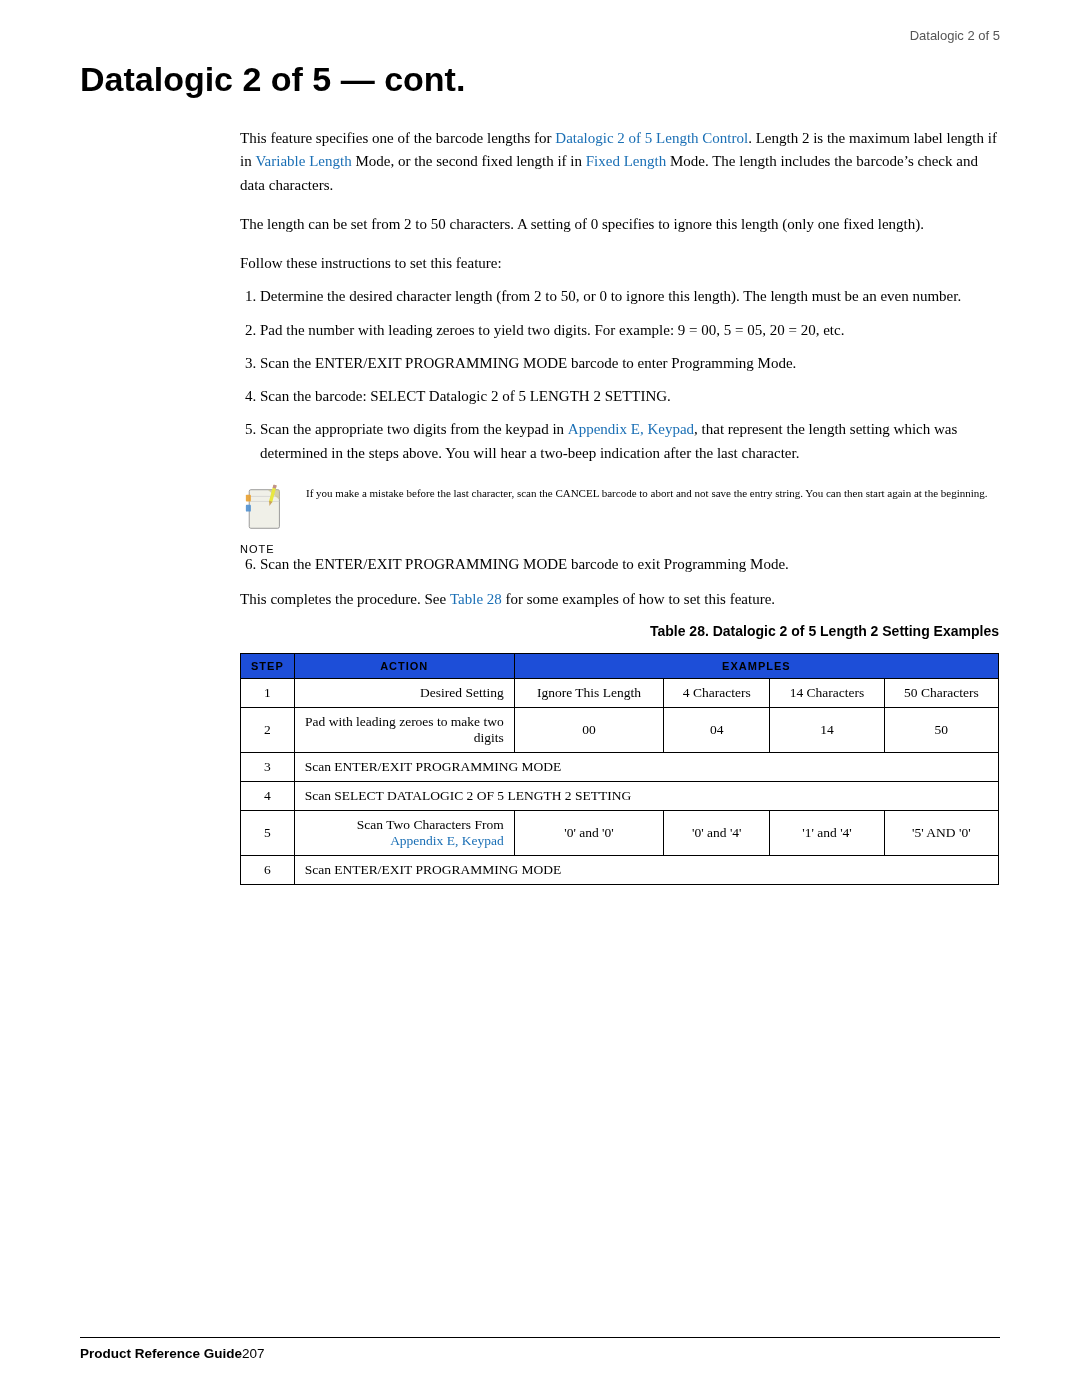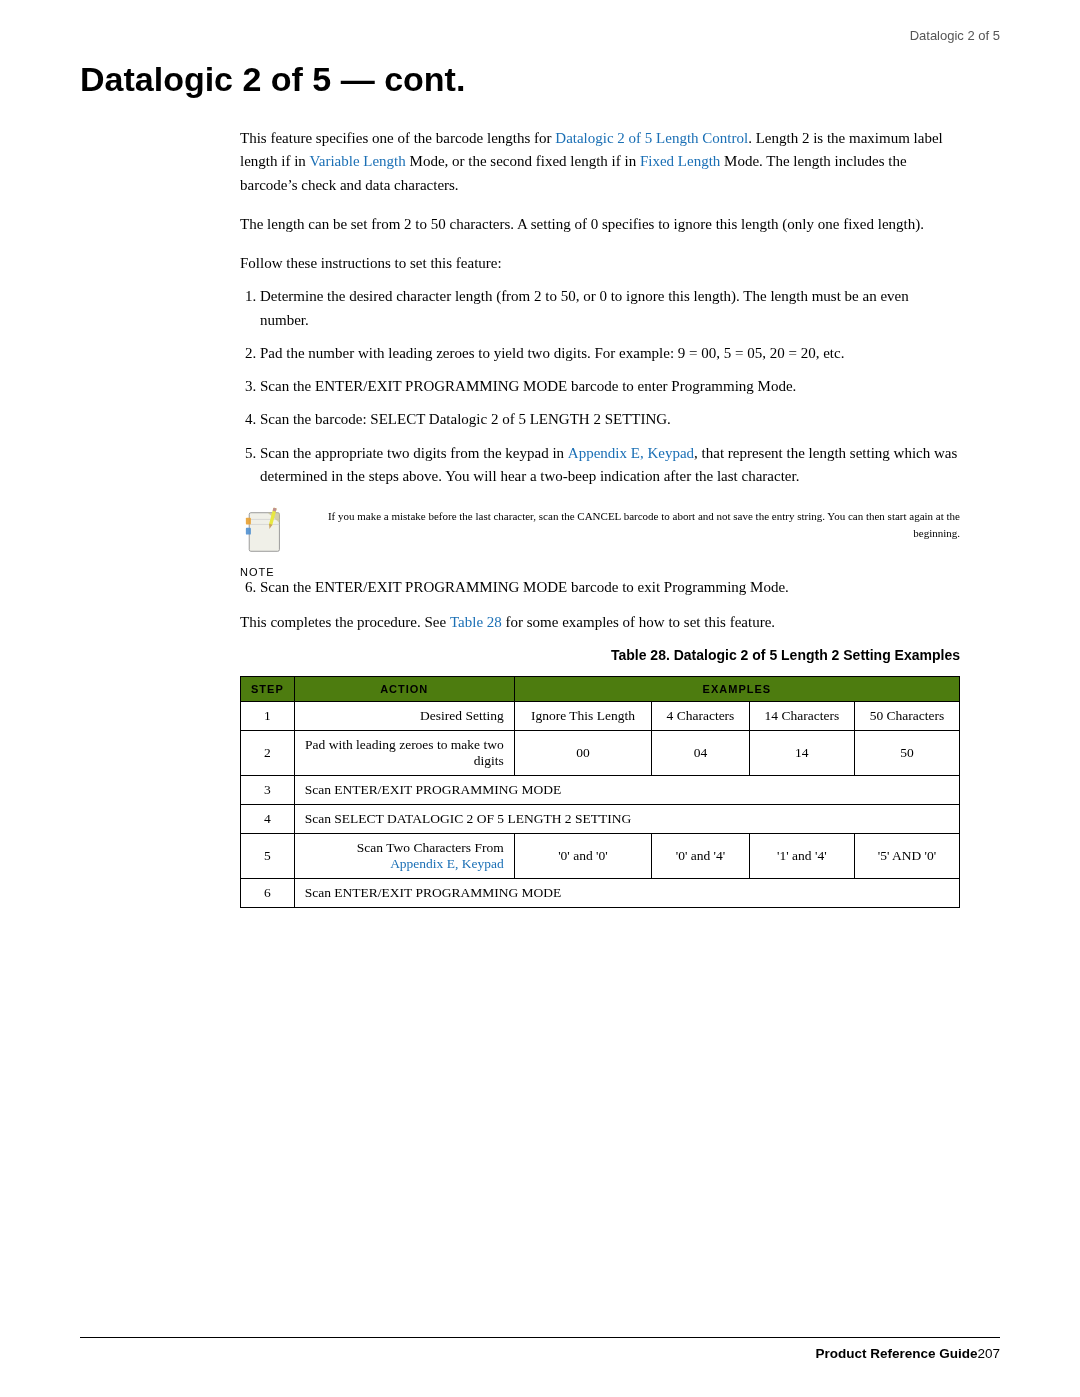--- a/index.html
+++ b/index.html
@@ -8,21 +8,21 @@
       font-size: 15px;
       color: #000;
       background: #fff;
       width: 1080px;
       min-height: 1397px;
       position: relative;
     }
     .page {
       width: 1080px;
       min-height: 1397px;
-      padding: 60px 120px 80px 80px;
+      padding: 60px 81px 80px 80px;
       position: relative;
     }
     .page-header {
       position: absolute;
       top: 28px;
       right: 80px;
       font-size: 13px;
       color: #555;
       font-family: Arial, sans-serif;
     }
@@ -112,21 +112,21 @@
       padding: 6px 10px;
       vertical-align: middle;
       text-align: center;
     }
     table.setting-table th {
       font-family: Arial, sans-serif;
       font-size: 11px;
       letter-spacing: 1px;
       text-transform: uppercase;
       font-weight: bold;
-      background: #4d7c0f;
+      background: #1d4ed8;
     }
     table.setting-table td.left-text {
       text-align: left;
     }
     table.setting-table td.step-col {
       width: 52px;
       text-align: center;
     }
     table.setting-table td.action-col {
       text-align: right;
@@ -140,21 +140,21 @@
       font-weight: bold;
     }
     .page-footer {
       position: absolute;
       bottom: 36px;
       left: 80px;
       right: 80px;
       border-top: 1.5px solid #000;
       padding-top: 8px;
       display: flex;
-      justify-content: flex-end;
+      justify-content: flex-start;
       align-items: center;
       font-family: Arial, sans-serif;
       font-size: 13.5px;
     }
     .footer-left { font-weight: bold; }
     .footer-right { font-weight: normal; }
 
     
     .notepad-svg { width: 52px; height: 52px; }
 

